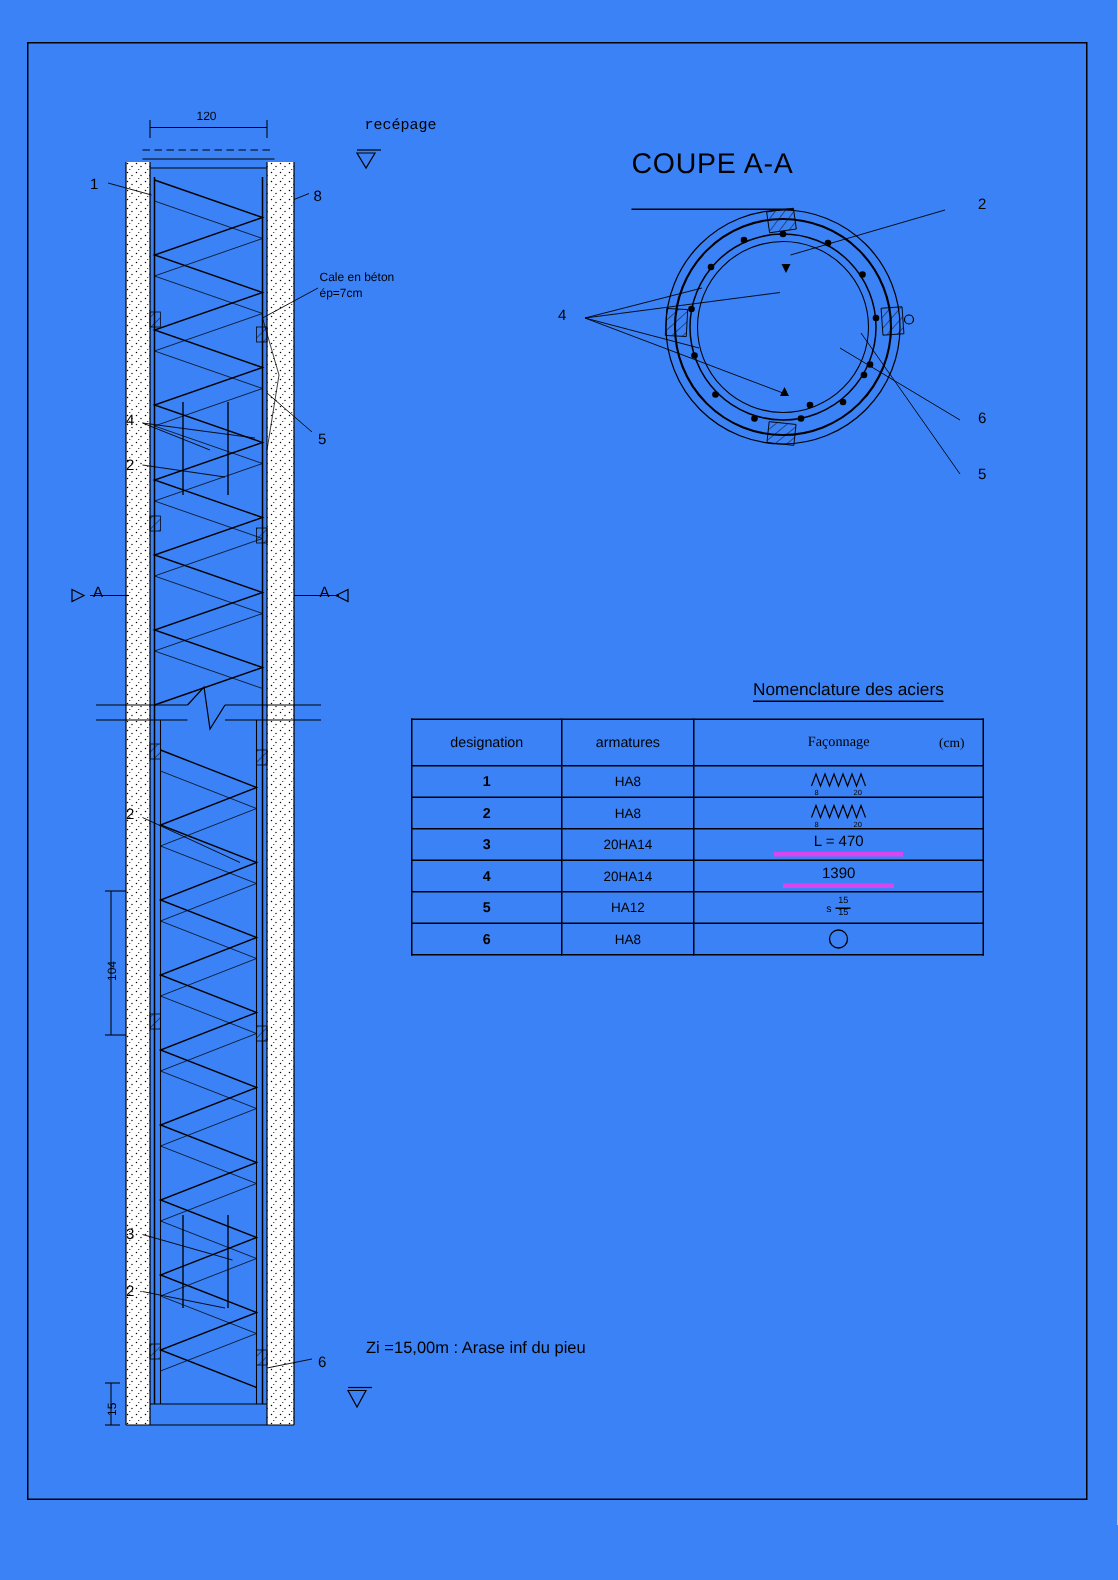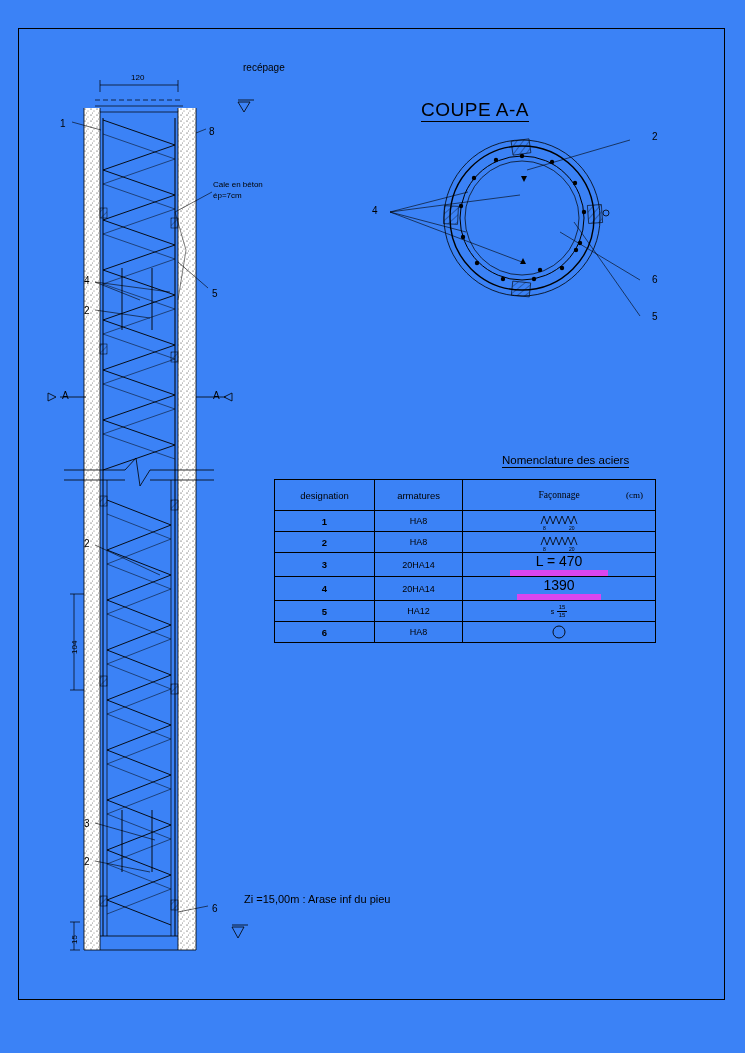--- a/index.html
+++ b/index.html
@@ -40,21 +40,21 @@
     line-height: 11px;
     white-space: nowrap;
   }
   .lbl.small { font-size: 8px; }
   .lbl.tiny { font-size: 7px; }
   .title-coupe {
     position: absolute;
     font-size: 19px;
     letter-spacing: 0.5px;
     border-bottom: 1px solid #000;
-    padding-bottom: 0;
+    padding-bottom: 18px;
   }
   .title-nom {
     position: absolute;
     font-size: 11.5px;
     border-bottom: 1px solid #000;
     padding-bottom: 1px;
   }
   
   .nom-table {
     position: absolute;
@@ -88,23 +88,23 @@
     right: 12px;
     top: 50%;
     transform: translateY(-50%);
     font-size: 9px;
   }
   .desig-num { font-weight: bold; font-size: 9.5px; }
   .fac-cell { position: relative; height: 20px; }
   .fac-cell svg { display: block; margin: 0 auto; }
   .len-under {
     display: inline-block;
-    border-bottom: 6px solid #d946ef;
+    border-bottom: 3px solid #d946ef;
     padding: 0 26px 1px 26px;
-    font-size: 14px;
+    font-size: 10px;
     text-align: center;
   }
   .frac {
     display: inline-block;
     font-size: 6px;
     line-height: 7px;
     text-align: center;
     vertical-align: middle;
   }
   .frac .top { border-bottom: 1px solid #000; display: block; padding: 0 2px; }
@@ -264,21 +264,21 @@
       <line x1="640" y1="280" x2="560" y2="232" stroke="#000" stroke-width="0.6"></line>
       <line x1="640" y1="316" x2="574" y2="222" stroke="#000" stroke-width="0.6"></line>
 
       <path d="M524,182 l-3,-6 l6,0 z" fill="#000"></path>
       <path d="M523,258 l-3,6 l6,0 z" fill="#000"></path>
     </g>
   </svg>
 
   <div class="lbl small" style="left:131px; top:72px;">120</div>
 
-  <div class="lbl" style="left:243px; top:62px;">recépage</div>
+  <div class="lbl" style="left:243px; top:79px;font-family:Liberation Mono, monospace;">recépage</div>
 
   <div class="lbl small" style="left:213px; top:179px;">Cale en béton</div>
   <div class="lbl small" style="left:213px; top:190px;">ép=7cm</div>
 
   <div class="lbl" style="left:60px; top:118px;">1</div>
   <div class="lbl" style="left:209px; top:126px;">8</div>
   <div class="lbl" style="left:84px; top:275px;">4</div>
   <div class="lbl" style="left:84px; top:305px;">2</div>
   <div class="lbl" style="left:212px; top:288px;">5</div>
   <div class="lbl" style="left:84px; top:538px;">2</div>

